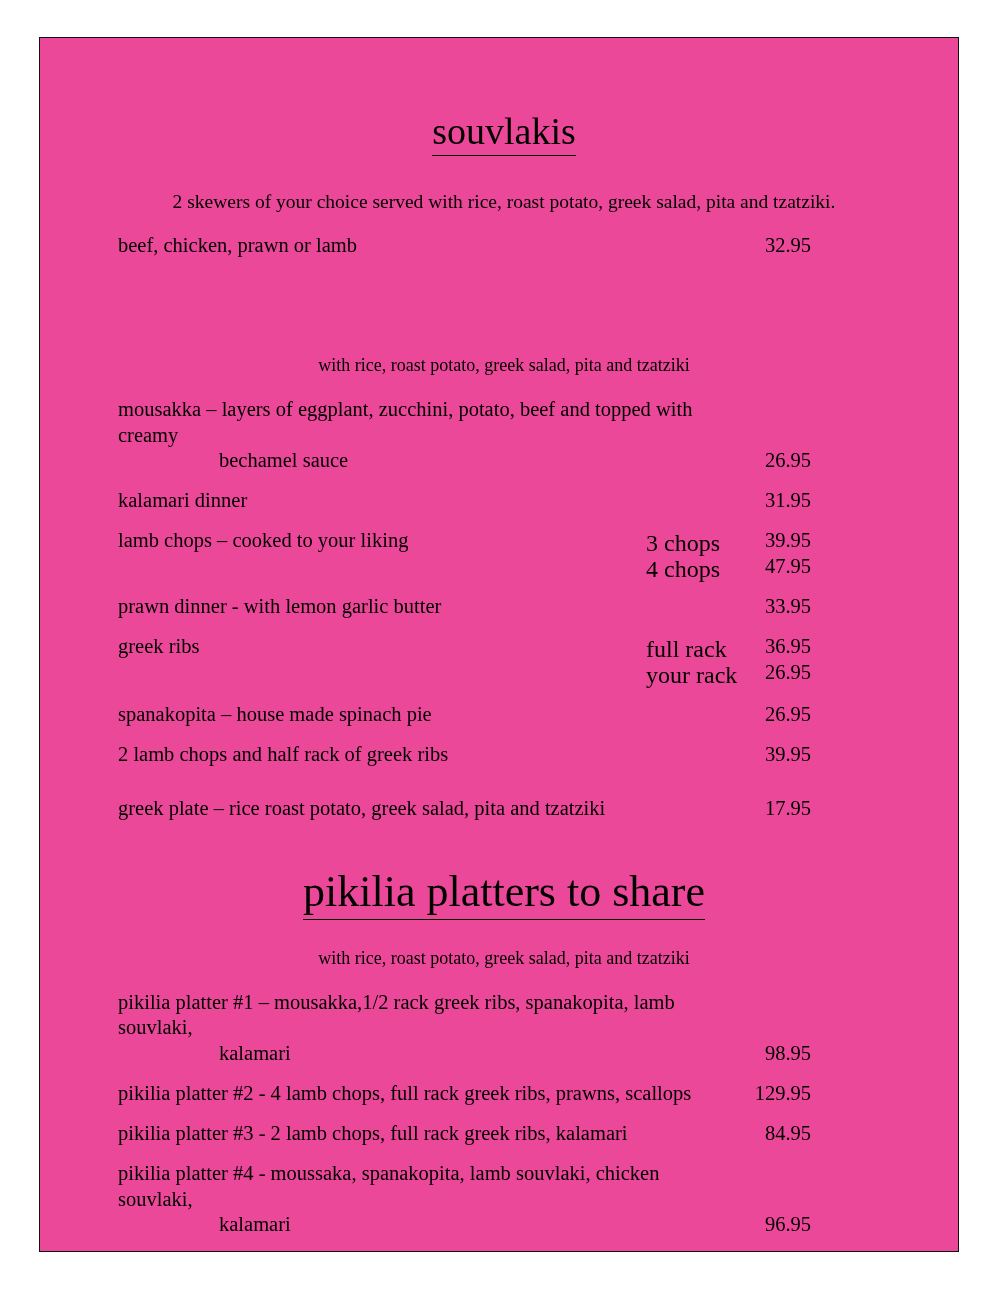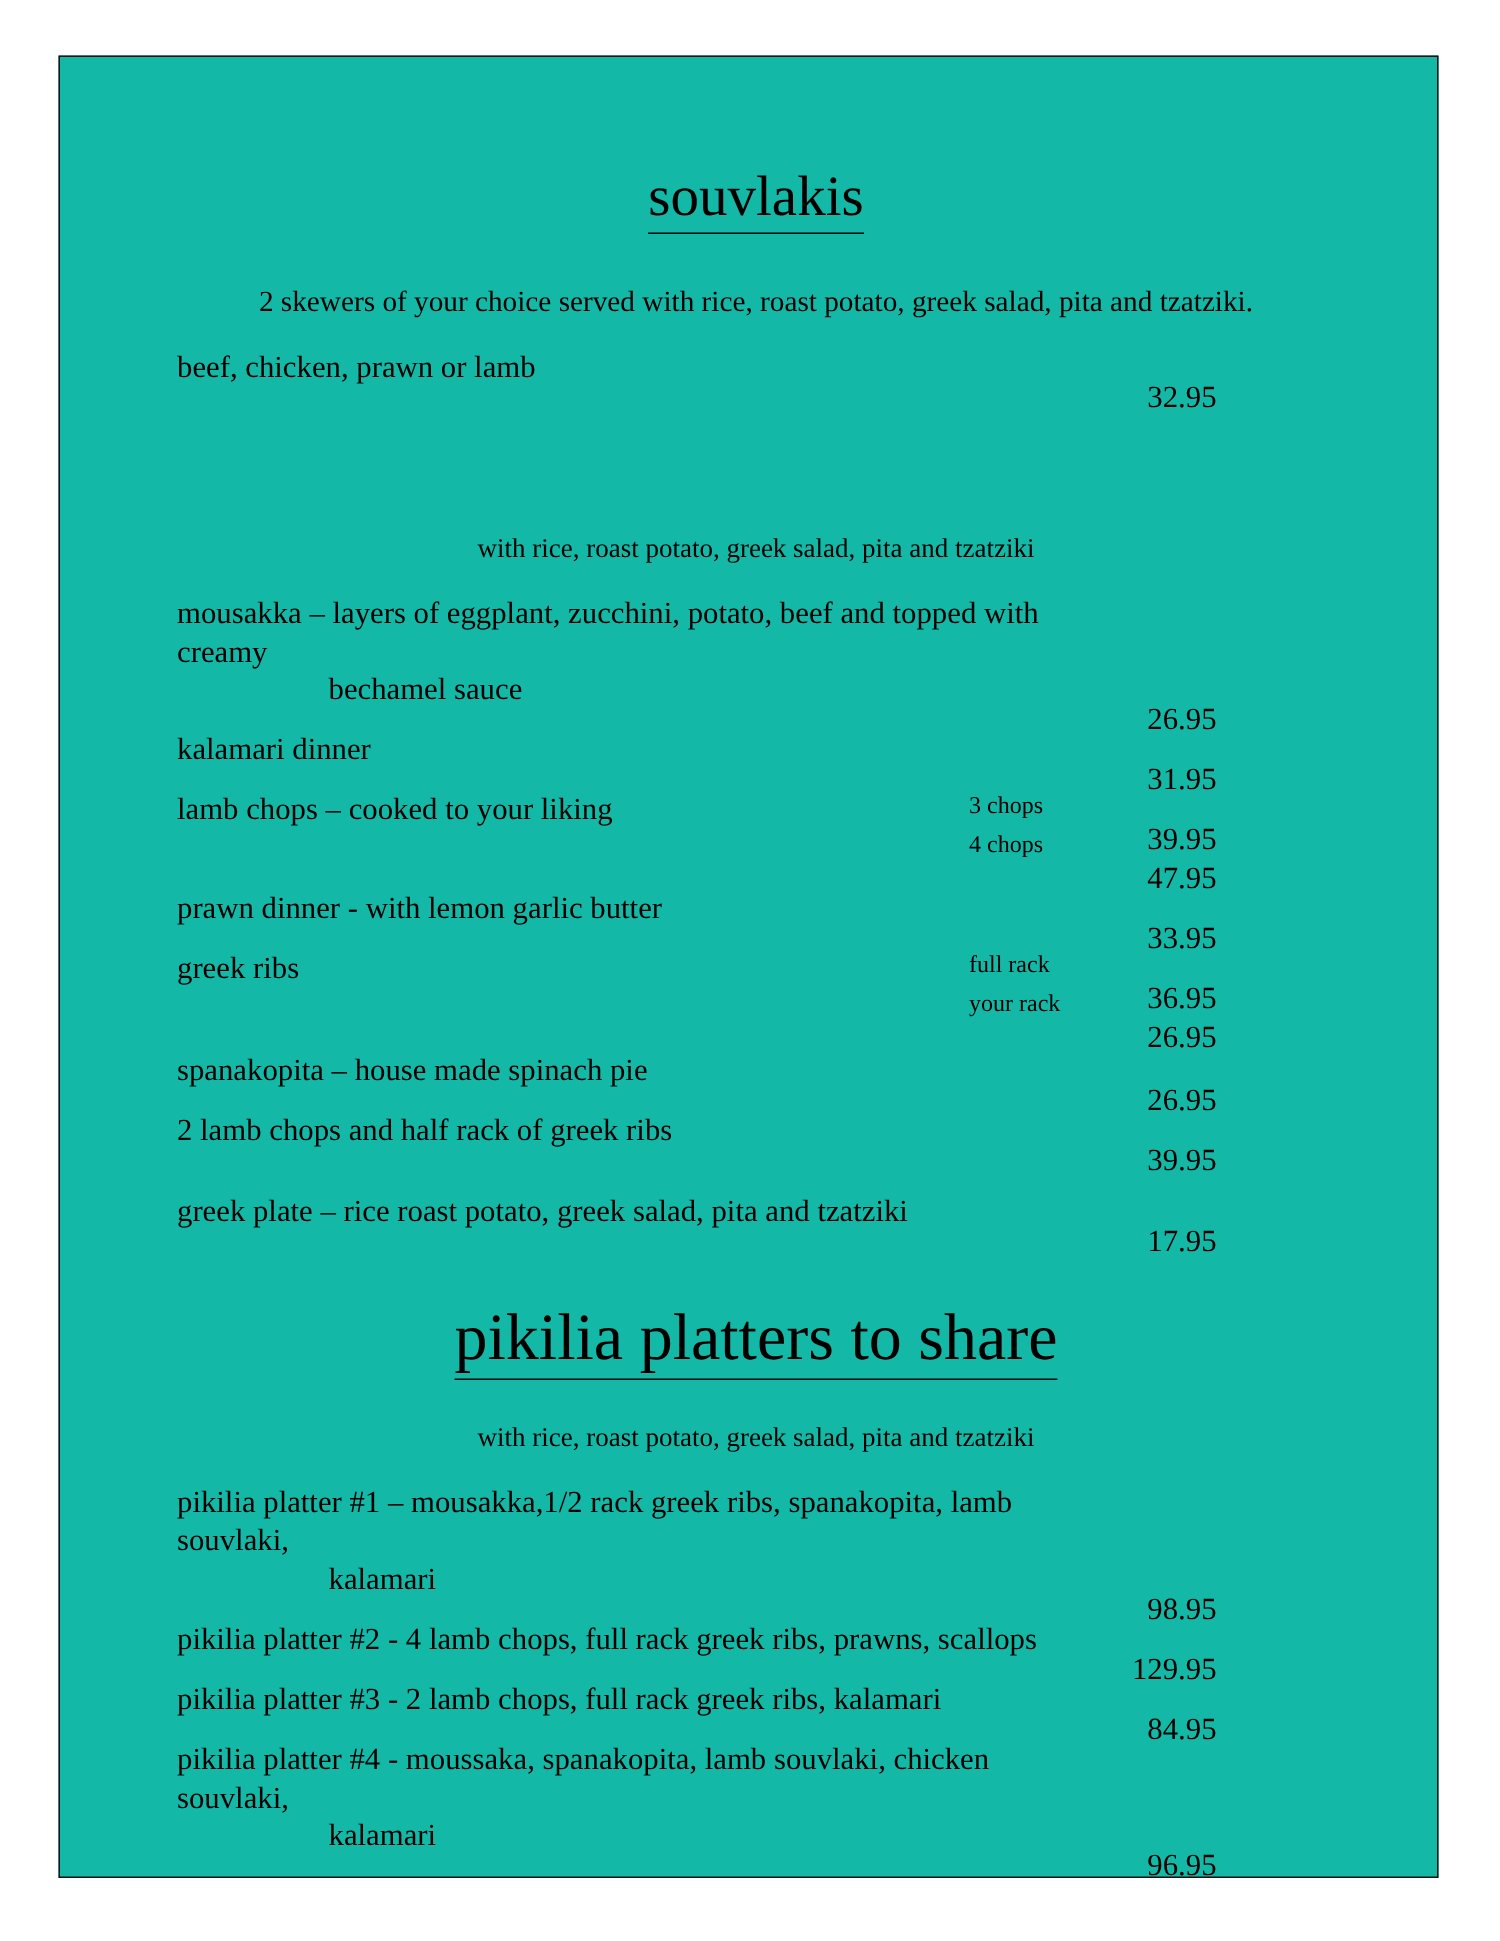--- a/index.html
+++ b/index.html
@@ -18,21 +18,21 @@
 
   
   #menu-page {
     position: absolute;
     left: 39px;
     top: 37px;
     width: 920px;
     height: 1215px;
     border: 1.6px solid #111111;
     box-sizing: border-box;
-    background: #14b8a6;
+    background: #ec4899;
   }
 
   
   #content {
     position: absolute;
     left: 78px;        
     top: 0;
     width: 772px;      
   }
 
@@ -79,32 +79,31 @@
     padding-left: 101px;
   }
   .item-name {
     text-underline-offset: 2.5px;
     text-decoration-thickness: 1.2px;
   }
   .qualifier {
     position: absolute;
     left: 528px;            
     top: 0;
-    font-size: 16px;
+    font-size: 24px;
     white-space: nowrap;
   }
   .price {
     position: absolute;
     left: 533px;
     width: 160px;           
     top: 0;
     text-align: right;
     font-size: 20.5px;
     white-space: nowrap;
-    margin-top: 20px;
   }
   
   .price.col2 {
     left: 613px;
     width: 80px;
   }
   .spacer-14 { height: 14px; }
   .spacer-16 { height: 16px; }
   .spacer-20 { height: 20px; }
   .spacer-34 { height: 34px; }

